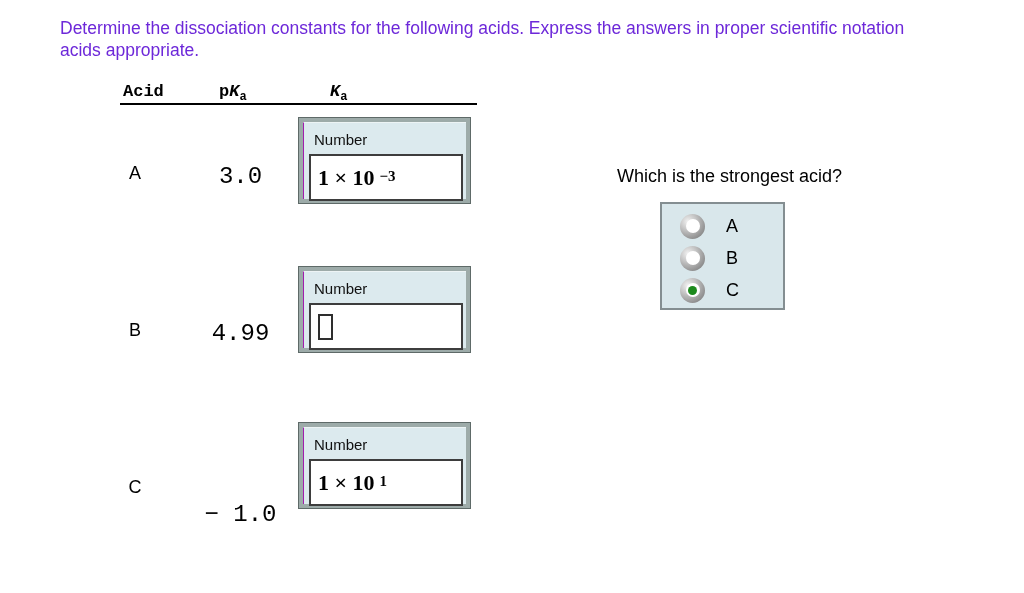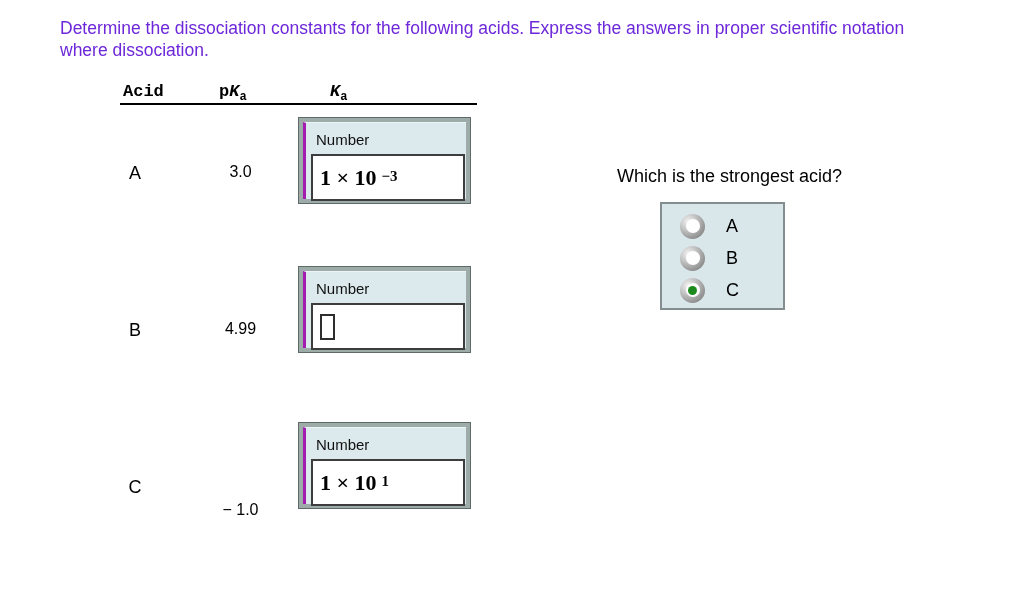--- a/index.html
+++ b/index.html
@@ -19,31 +19,31 @@
   .hdr { position:absolute; top:82px; font-size:17px; font-weight:bold;font-family:Liberation Mono, monospace; }
   .hdr-acid { left:123px; }
   .hdr-pka  { left:219px; }
   .hdr-ka   { left:330px; }
   .ital { font-style:italic; }
   .sub  { font-size:12px; vertical-align:-4px; font-weight:bold; }
   .hdr-rule { position:absolute; left:120px; top:103px; width:357px; height:2px; background:#000; }
 
   
   .acid-label { position:absolute; left:120px; width:30px; text-align:center; font-size:18px; }
-  .pka-label  { position:absolute; left:198px; width:85px; text-align:center; font-size:16px; }
+  .pka-label  { position:absolute; left:198px; width:85px; text-align:center; font-size:24px;font-family:Liberation Mono, monospace; }
 
   
   .answer-box {
     position:absolute; left:298px; width:173px; height:87px;
     box-sizing:border-box; border:1px solid #5e6a68;
     background:#9daba9; padding:4px;
   }
   .answer-inner {
     width:100%; height:100%; box-sizing:border-box;
-    background:#dceaee; border-top:1px solid #edf4f5; border-left:3px solid #a21caf;
+    background:#dceaee; border-top:1px solid #edf4f5; border-left:1px solid #a21caf;
     padding:5px;
   }
   .field-label { font-size:15px; line-height:18px; margin:3px 0 5px 5px; color:#111; }
   .field {
     width:154px; height:47px; box-sizing:border-box;
     background:#fff; border:2px solid #3d3d3d;
     display:flex; align-items:center; padding-left:7px;
     font-family:"Liberation Serif", serif; font-weight:bold; font-size:22px;
   }
   .exp { font-size:15px; margin-left:5px; position:relative; top:-1px; }
@@ -68,21 +68,21 @@
   }
   .dot { width:9px; height:9px; border-radius:50%; background:transparent; }
   .radio.selected .dot { background:#1d8a1d; }
   .choice-label { margin-left:21px; font-size:18px; }
 </style>
 </head>
 <body>
 
 <div class="title">
   <div>Determine the dissociation constants for the following acids. Express the answers in proper scientific notation</div>
-  <div>where dissociation.</div>
+  <div>acids appropriate.</div>
 </div>
 
 <div class="hdr hdr-acid">Acid</div>
 <div class="hdr hdr-pka"><span>p</span><span class="ital">K</span><span class="sub">a</span></div>
 <div class="hdr hdr-ka"><span class="ital">K</span><span class="sub">a</span></div>
 <div class="hdr-rule"></div>
 
 <div class="acid-label" style="top:163px">A</div>
 <div class="pka-label" style="top:163px">3.0</div>
 <div class="answer-box" style="top:117px">

